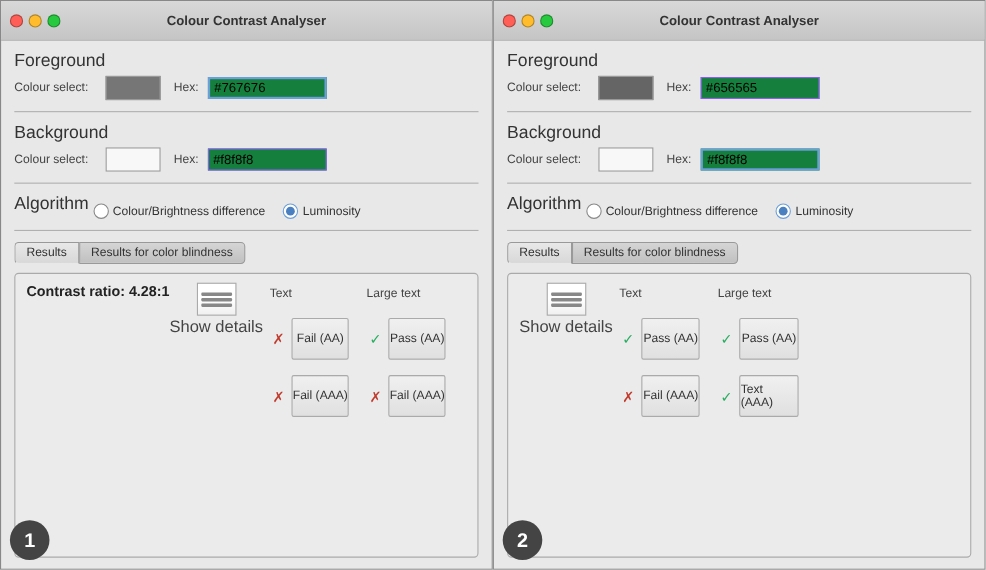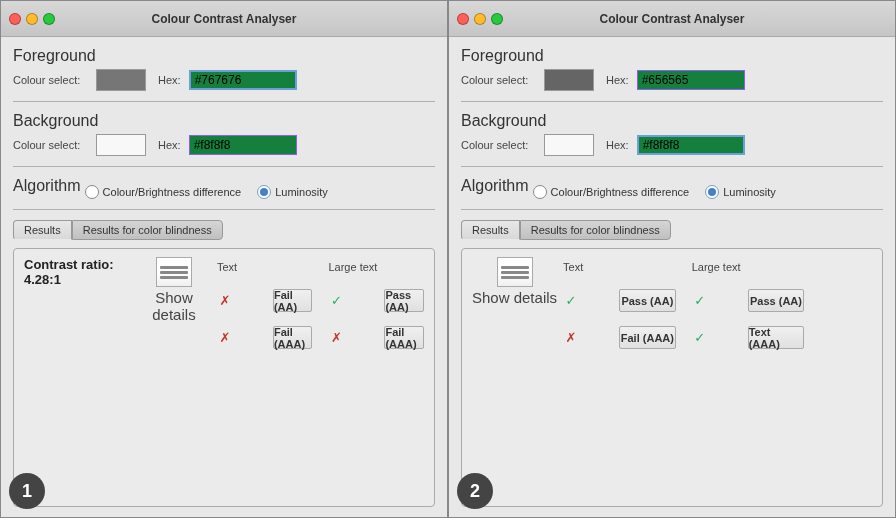--- a/index.html
+++ b/index.html
@@ -275,30 +275,29 @@
       align-items: center;
       justify-content: center;
       font-size: 13px;
     }
 
     .status-icon.fail { color: #c0392b; }
     .status-icon.pass { color: #27ae60; }
 
     .wcag-badge {
       flex: 1;
-      height: 23px;
+      height: 38px;
       border: 1px solid #aaa;
       background: linear-gradient(to bottom, #f0f0f0, #e0e0e0);
       display: flex;
       align-items: center;
       justify-content: center;
       font-size: 11px;
-      font-weight: bold;
+      font-weight: normal;
       border-radius: 2px;
-      margin-left: 36px;
     }
 
     .wcag-badge.fail-badge {
       color: #333;
     }
 
     .wcag-badge.pass-badge {
       color: #333;
     }
 

